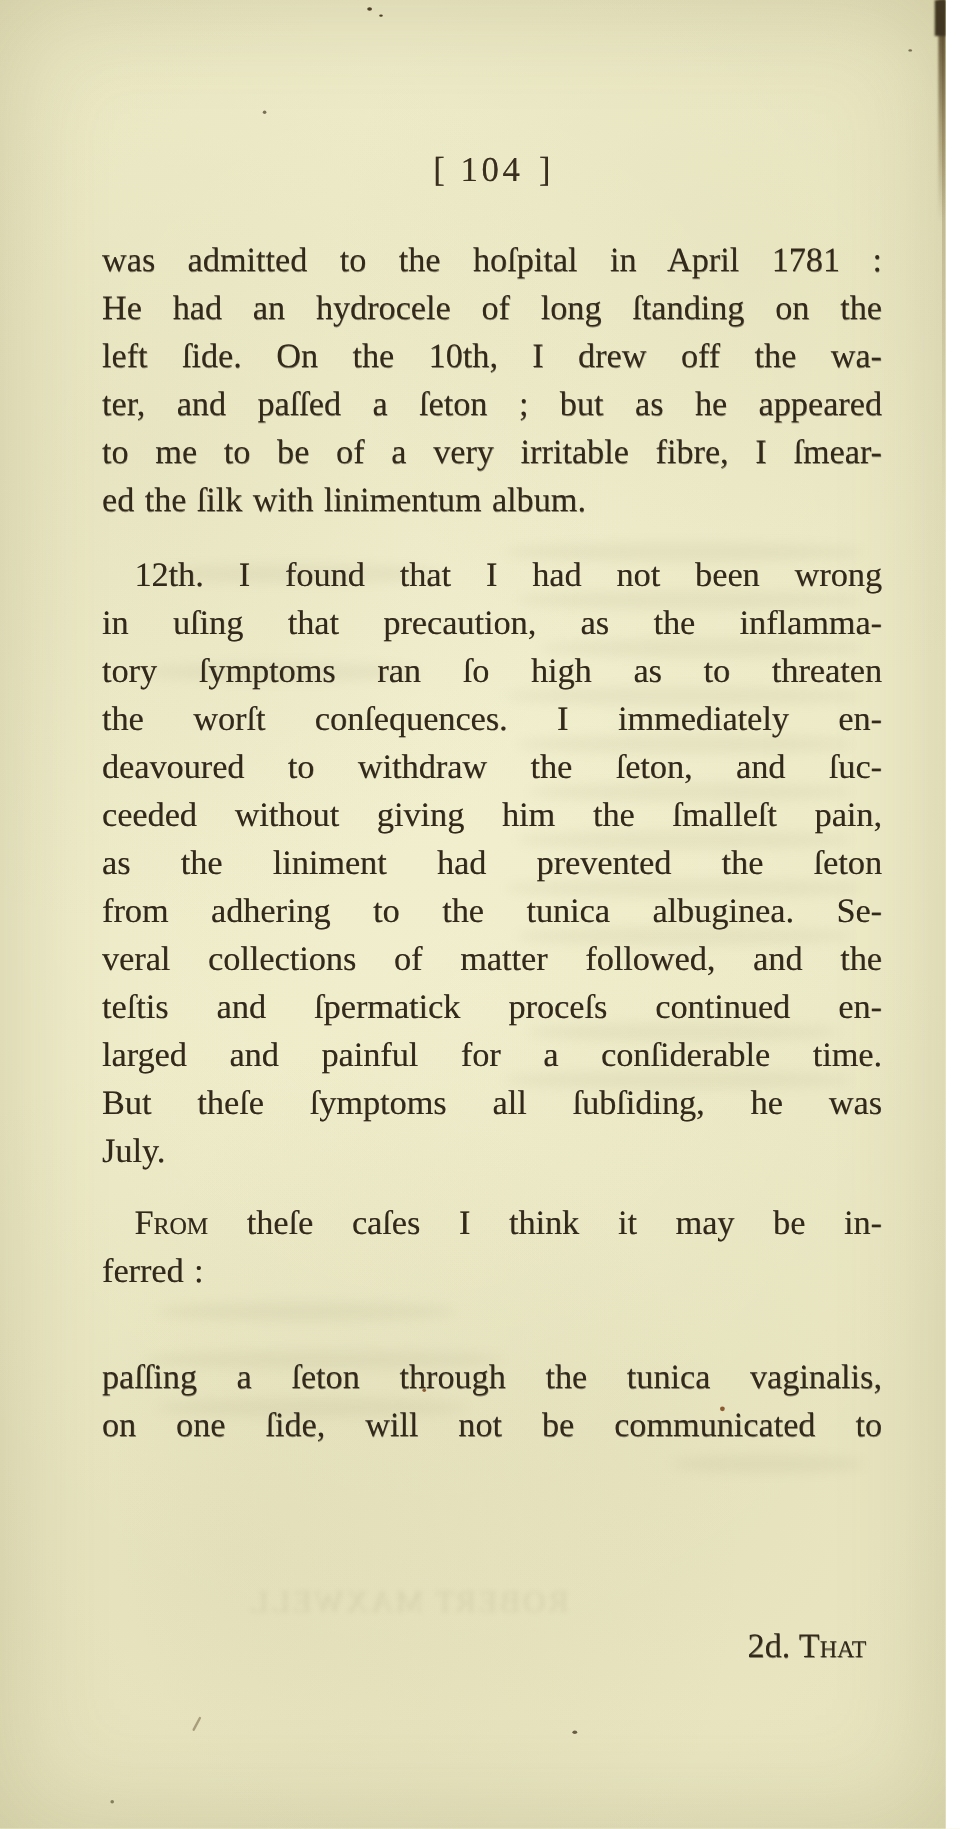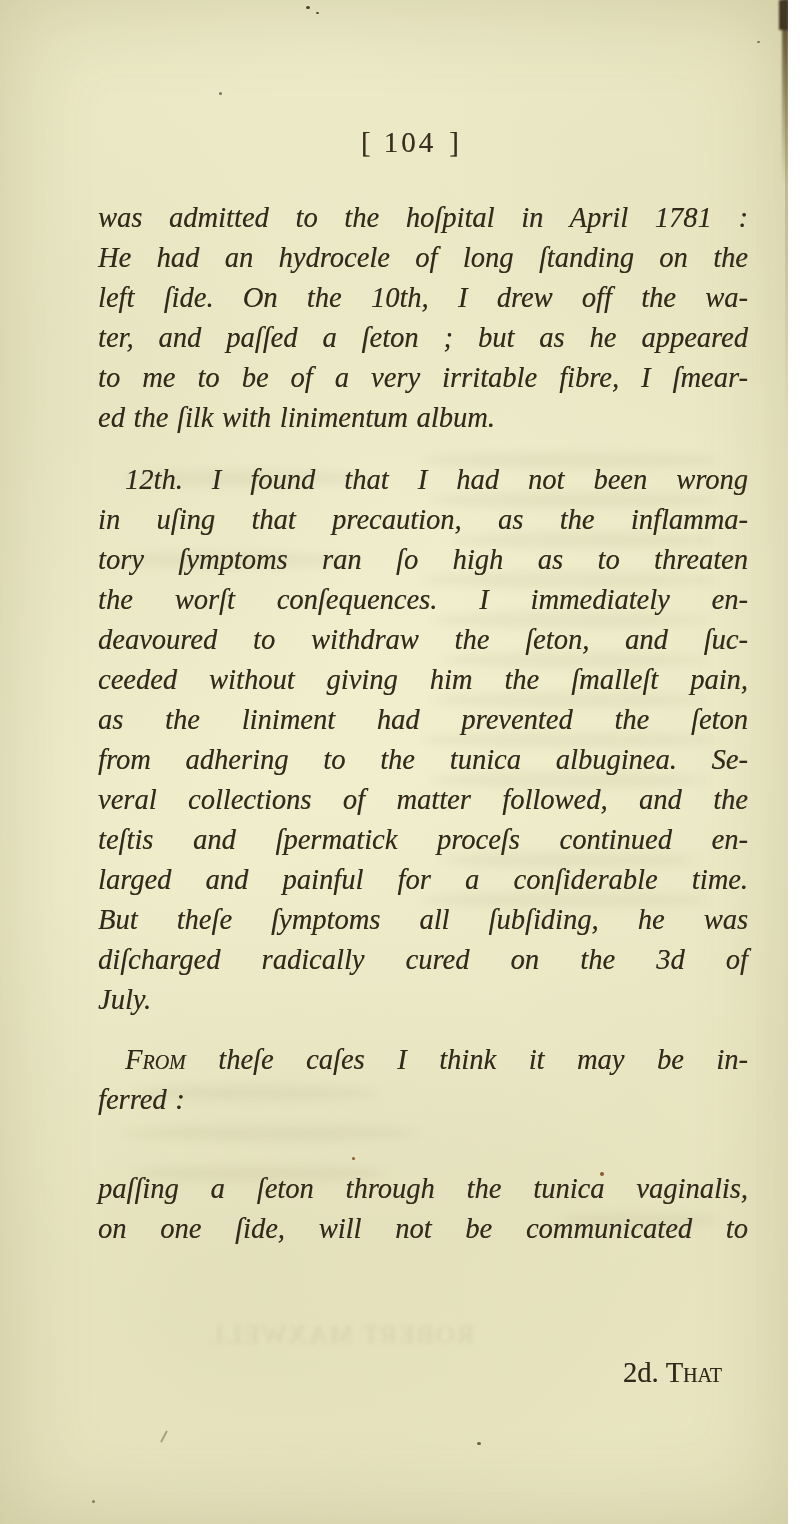--- a/index.html
+++ b/index.html
@@ -28,24 +28,23 @@
     box-shadow:inset 0 0 90px rgba(115,105,55,0.22);
   }
   .page-number{
     position:absolute;top:126px;left:85px;width:650px;
     text-align:center;font-size:29px;color:#3a2f1f;
     text-shadow:0 0 0.5px rgba(58,47,31,0.6);
   }
   .page-number .bracket{margin:0 13px;}
   .page-number .pn{letter-spacing:3px;}
   .body-text{
-    position:absolute;top:198px;left:98px;width:650px;
+    position:absolute;top:198px;left:85px;width:650px;
     font-size:28.5px;line-height:40px;
     text-shadow:0.3px 0.3px 0.4px rgba(43,35,24,0.5);
-    font-style:italic;
   }
   .line{
     display:block;height:40px;
     text-align:justify;text-align-last:justify;
     word-spacing:1.5px;
   }
   .line.last{text-align-last:left;}
   .line.indent{text-indent:27px;}
   .sc{font-variant:small-caps;}
   .catchword{
@@ -125,21 +124,20 @@
         <div class="line">tory ſymptoms ran ſo high as to threaten</div>
         <div class="line">the worſt conſequences. I immediately en-</div>
         <div class="line">deavoured to withdraw the ſeton, and ſuc-</div>
         <div class="line">ceeded without giving him the ſmalleſt pain,</div>
         <div class="line">as the liniment had prevented the ſeton</div>
         <div class="line">from adhering to the tunica albuginea. Se-</div>
         <div class="line">veral collections of matter followed, and the</div>
         <div class="line">teſtis and ſpermatick proceſs continued en-</div>
         <div class="line">larged and painful for a conſiderable time.</div>
         <div class="line">But theſe ſymptoms all ſubſiding, he was</div>
-        <div class="line">diſcharged radically cured on the 3d of</div>
         <div class="line last">July.</div>
       </div>
       <div class="paragraph" style="margin-top: 20px;">
         <div class="line indent"><span class="sc">From</span> theſe caſes I think it may be in-</div>
         <div class="line last">ferred :</div>
       </div>
       <div class="paragraph" style="margin-top: 49px;">
         <div class="line">paſſing a ſeton through the tunica vaginalis,</div>
         <div class="line">on one ſide, will not be communicated to</div>
       </div>

